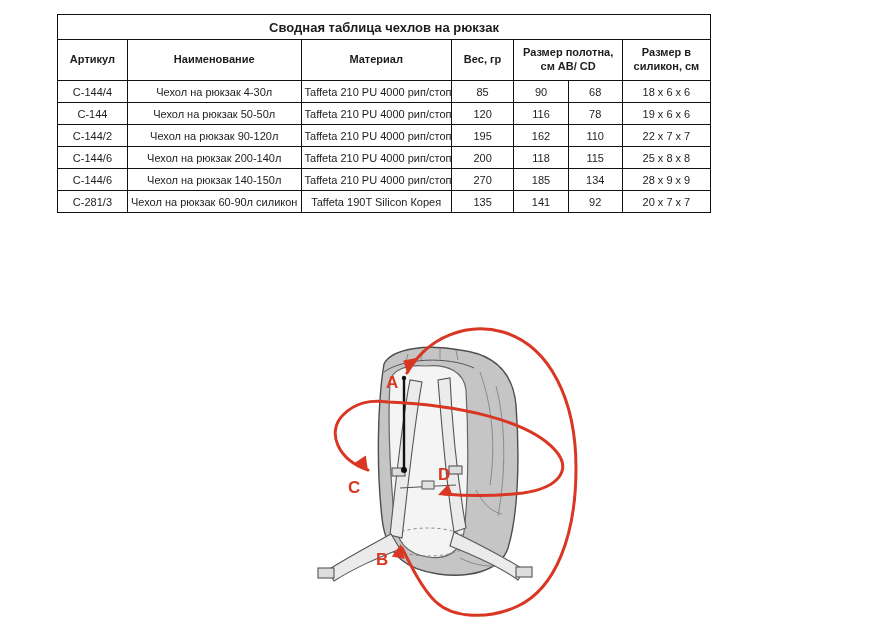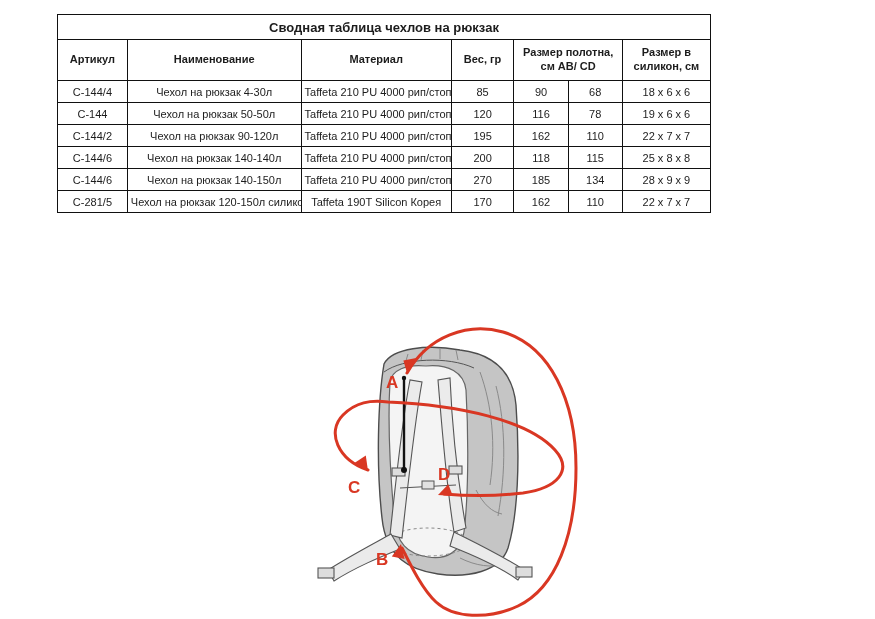--- a/index.html
+++ b/index.html
@@ -104,44 +104,44 @@
           <td>С-144/2</td>
           <td>Чехол на рюкзак 90-120л</td>
           <td>Taffeta 210 PU 4000 рип/стоп</td>
           <td>195</td>
           <td>162</td>
           <td>110</td>
           <td>22 x 7 x 7</td>
         </tr>
         <tr class="data-row">
           <td>С-144/6</td>
-          <td>Чехол на рюкзак 140-140л</td>
+          <td>Чехол на рюкзак 200-140л</td>
           <td>Taffeta 210 PU 4000 рип/стоп</td>
           <td>200</td>
           <td>118</td>
           <td>115</td>
           <td>25 x 8 x 8</td>
         </tr>
         <tr class="data-row">
           <td>С-144/6</td>
           <td>Чехол на рюкзак 140-150л</td>
           <td>Taffeta 210 PU 4000 рип/стоп</td>
           <td>270</td>
           <td>185</td>
           <td>134</td>
           <td>28 x 9 x 9</td>
         </tr>
         <tr class="data-row">
-          <td>С-281/5</td>
-          <td>Чехол на рюкзак 120-150л силикон</td>
+          <td>С-281/3</td>
+          <td>Чехол на рюкзак 60-90л силикон</td>
           <td>Taffeta 190T Silicon Корея</td>
-          <td>170</td>
-          <td>162</td>
-          <td>110</td>
-          <td>22 x 7 x 7</td>
+          <td>135</td>
+          <td>141</td>
+          <td>92</td>
+          <td>20 x 7 x 7</td>
         </tr>
       </tbody>
   </table>
 </div>
 
 <div class="diagram-wrap">
   <svg width="332" height="299" viewBox="0 0 332 299">
 
     <path d="M 96,44 C 104,28 140,24 172,30 C 205,34 225,52 228,85 C 232,140 230,195 220,228 C 212,252 180,258 150,254 C 122,250 98,238 94,198 C 88,145 90,80 96,44 Z" fill="#c5c5c5" stroke="#4d4d4d" stroke-width="1.4"></path>
 

